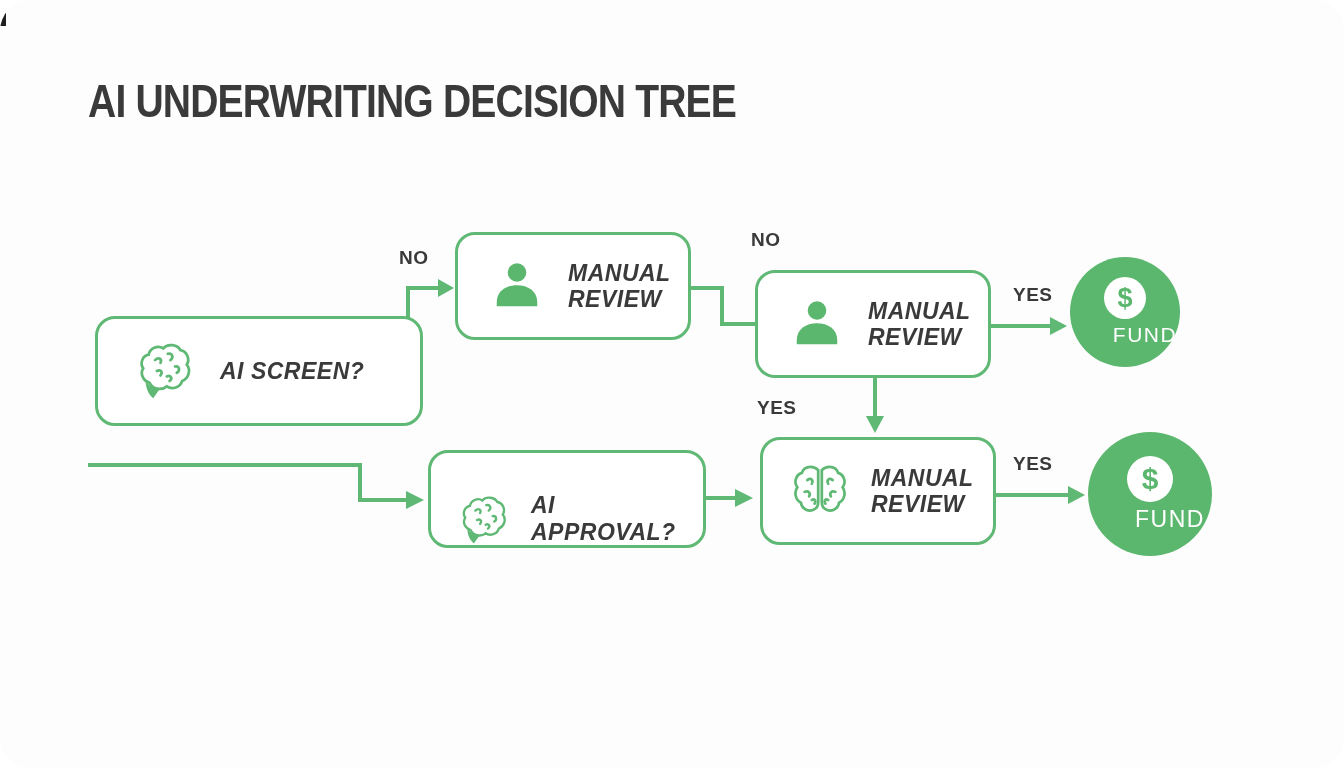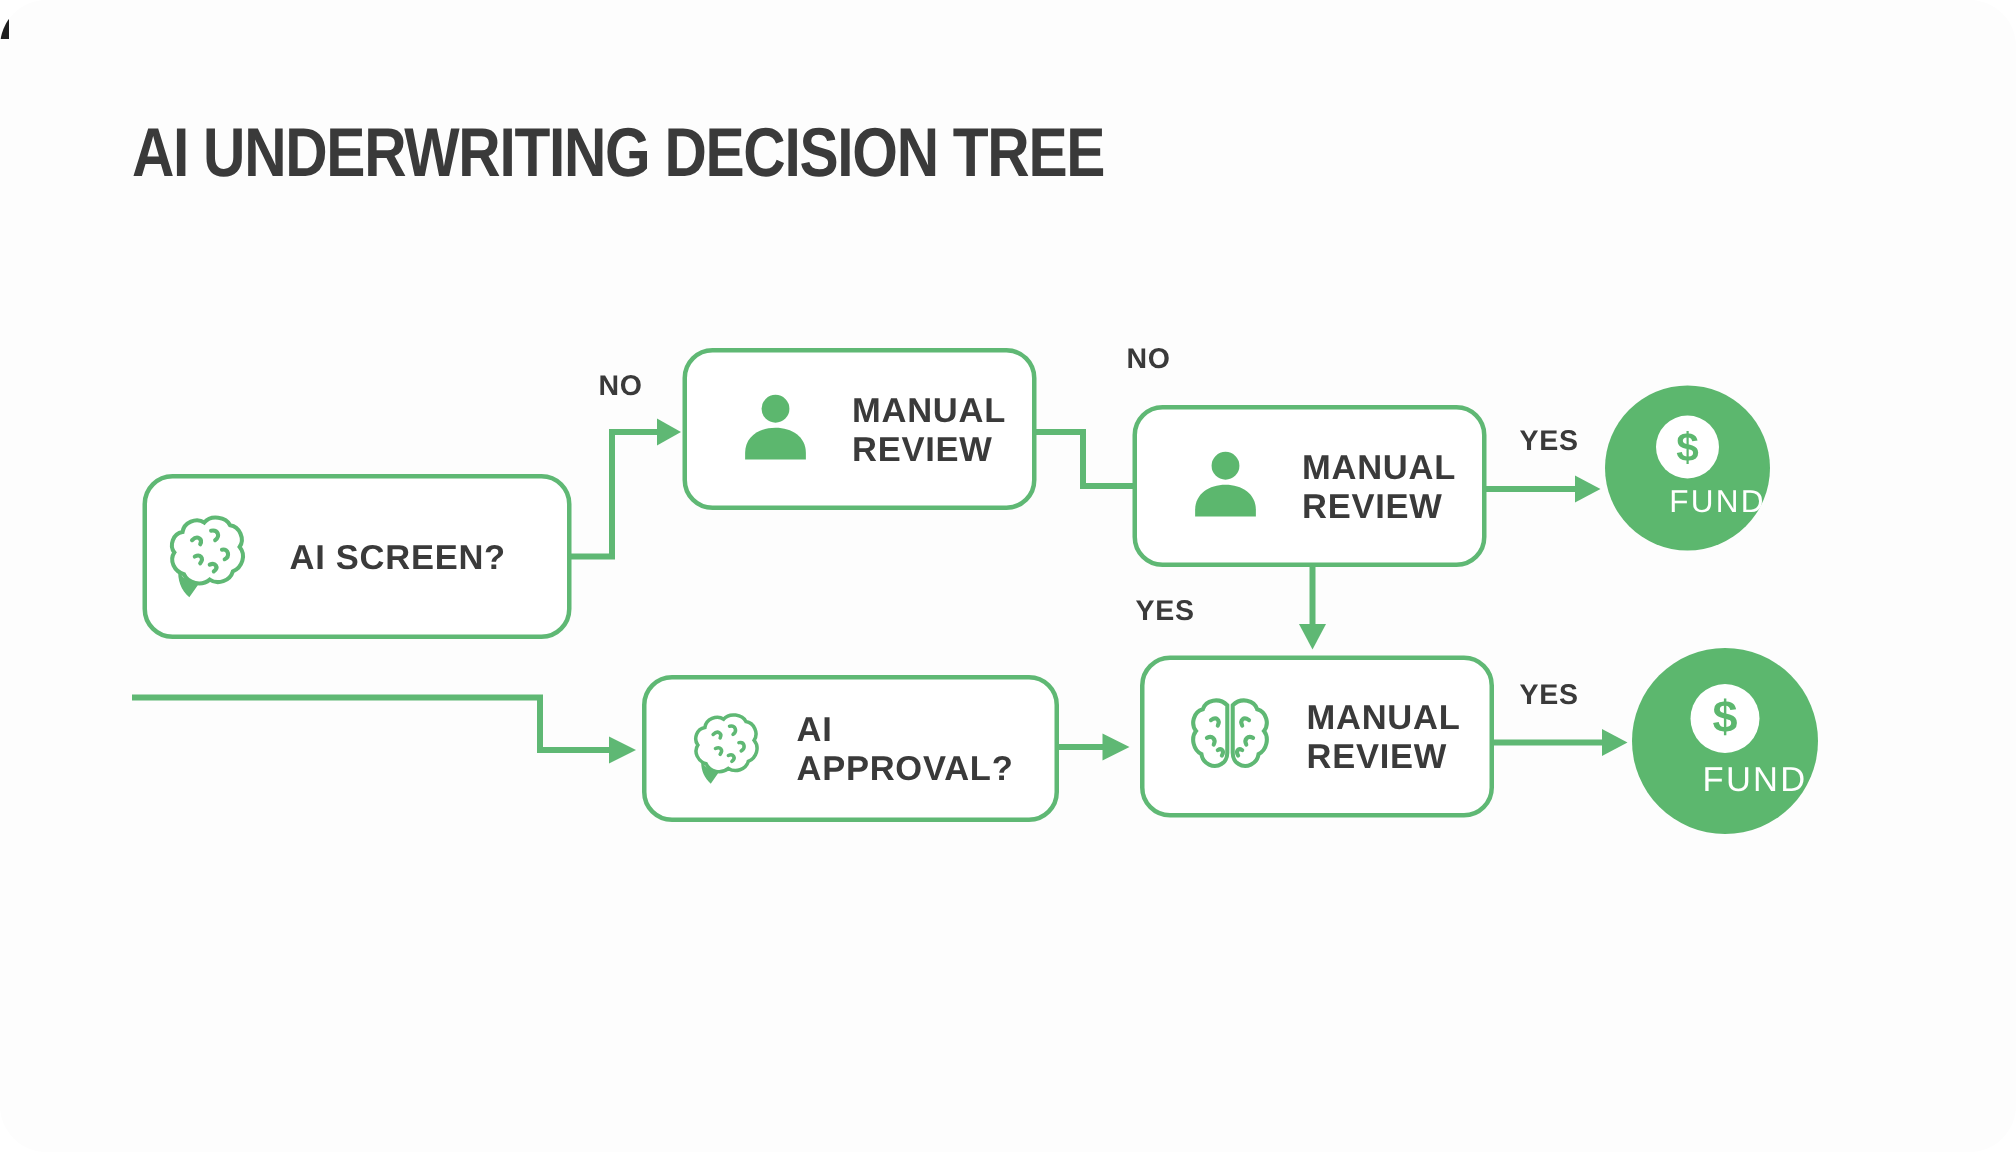--- a/index.html
+++ b/index.html
@@ -22,21 +22,21 @@
   .edges{position:absolute;left:0;top:0;width:1344px;height:768px;}
   .edges polyline{fill:none;stroke:var(--green);stroke-width:4;}
   .edges path.arrowhead{fill:var(--green);stroke:none;}
   .node{
     position:absolute;box-sizing:border-box;background:#ffffff;
     border:3px solid var(--green);border-radius:20px;
     display:flex;align-items:center;
   }
   .node-label{
     font-weight:bold;color:var(--text-dark);font-size:23px;
-    letter-spacing:0.5px;line-height:1.15;
+    letter-spacing:0.5px;line-height:1.15;font-style:italic;
   }
   .node-label.wrap{width:122px;}
   .icon{flex:0 0 auto;display:flex;align-items:center;justify-content:center;}
   .circle-node{
     position:absolute;border-radius:50%;background:var(--green-fill);
     display:flex;flex-direction:column;align-items:center;justify-content:center;
     color:#ffffff;
   }
   .dollar{
     background:#ffffff;color:var(--green-fill);border-radius:50%;
@@ -76,21 +76,21 @@
     <polyline points="88,465 360,465 360,500 408,500"></polyline>
     <path class="arrowhead" d="M406,491 L424,500 L406,509 Z"></path>
 
     <polyline points="704,498 737,498"></polyline>
     <path class="arrowhead" d="M735,489 L753,498 L735,507 Z"></path>
 
     <polyline points="994,495 1068,495"></polyline>
     <path class="arrowhead" d="M1068,486 L1085,495 L1068,504 Z"></path>
   </svg>
 
-  <div class="node" style="left:95px;top:316px;width:286px;height:110px;padding-left:11px;">
+  <div class="node" style="left:95px;top:316px;width:328px;height:110px;padding-left:38px;">
     <span class="icon" style="margin-right:26px;">
       <svg width="58" height="58" viewBox="0 0 64 64">
         <g stroke="#5fb874" stroke-width="3" fill="none" stroke-linecap="round">
           <path d="M15 45 C8 43 4 35 8 29 C4 24 7 15 14 14 C15 7 24 3 30 7 C35 1 46 3 49 9 C56 10 60 19 56 25 C61 31 58 40 51 43 C49 50 40 53 34 49 C28 54 18 52 15 45 Z"></path>
           <path d="M21 20 C25 16 29 19 27 23"></path>
           <path d="M35 13 C40 12 42 17 38 20"></path>
           <path d="M43 27 C48 26 49 32 45 34"></path>
           <path d="M23 32 C27 30 30 33 27 37"></path>
           <path d="M34 38 C38 36 41 40 37 43"></path>
         </g>
@@ -113,21 +113,21 @@
   <div class="node" style="left:755px;top:270px;width:236px;height:108px;padding-left:32px;">
     <span class="icon" style="margin-right:24px;">
       <svg width="54" height="54" viewBox="0 0 64 64" fill="#5cb76e">
         <circle cx="32" cy="16" r="11"></circle>
         <path d="M8 56 L8 51 C8 38 19 31 32 31 C45 31 56 38 56 51 L56 56 Z"></path>
       </svg>
     </span>
     <span class="node-label wrap">MANUAL REVIEW</span>
   </div>
 
-  <div class="node" style="left:428px;top:450px;width:278px;height:98px;padding-left:28px;">
+  <div class="node" style="left:428px;top:450px;width:278px;height:98px;padding-left:28px;align-items:flex-end;">
     <span class="icon" style="margin-right:22px;">
       <svg width="50" height="50" viewBox="0 0 64 64">
         <g stroke="#5fb874" stroke-width="3" fill="none" stroke-linecap="round">
           <path d="M15 45 C8 43 4 35 8 29 C4 24 7 15 14 14 C15 7 24 3 30 7 C35 1 46 3 49 9 C56 10 60 19 56 25 C61 31 58 40 51 43 C49 50 40 53 34 49 C28 54 18 52 15 45 Z"></path>
           <path d="M21 20 C25 16 29 19 27 23"></path>
           <path d="M35 13 C40 12 42 17 38 20"></path>
           <path d="M43 27 C48 26 49 32 45 34"></path>
           <path d="M23 32 C27 30 30 33 27 37"></path>
           <path d="M34 38 C38 36 41 40 37 43"></path>
         </g>

